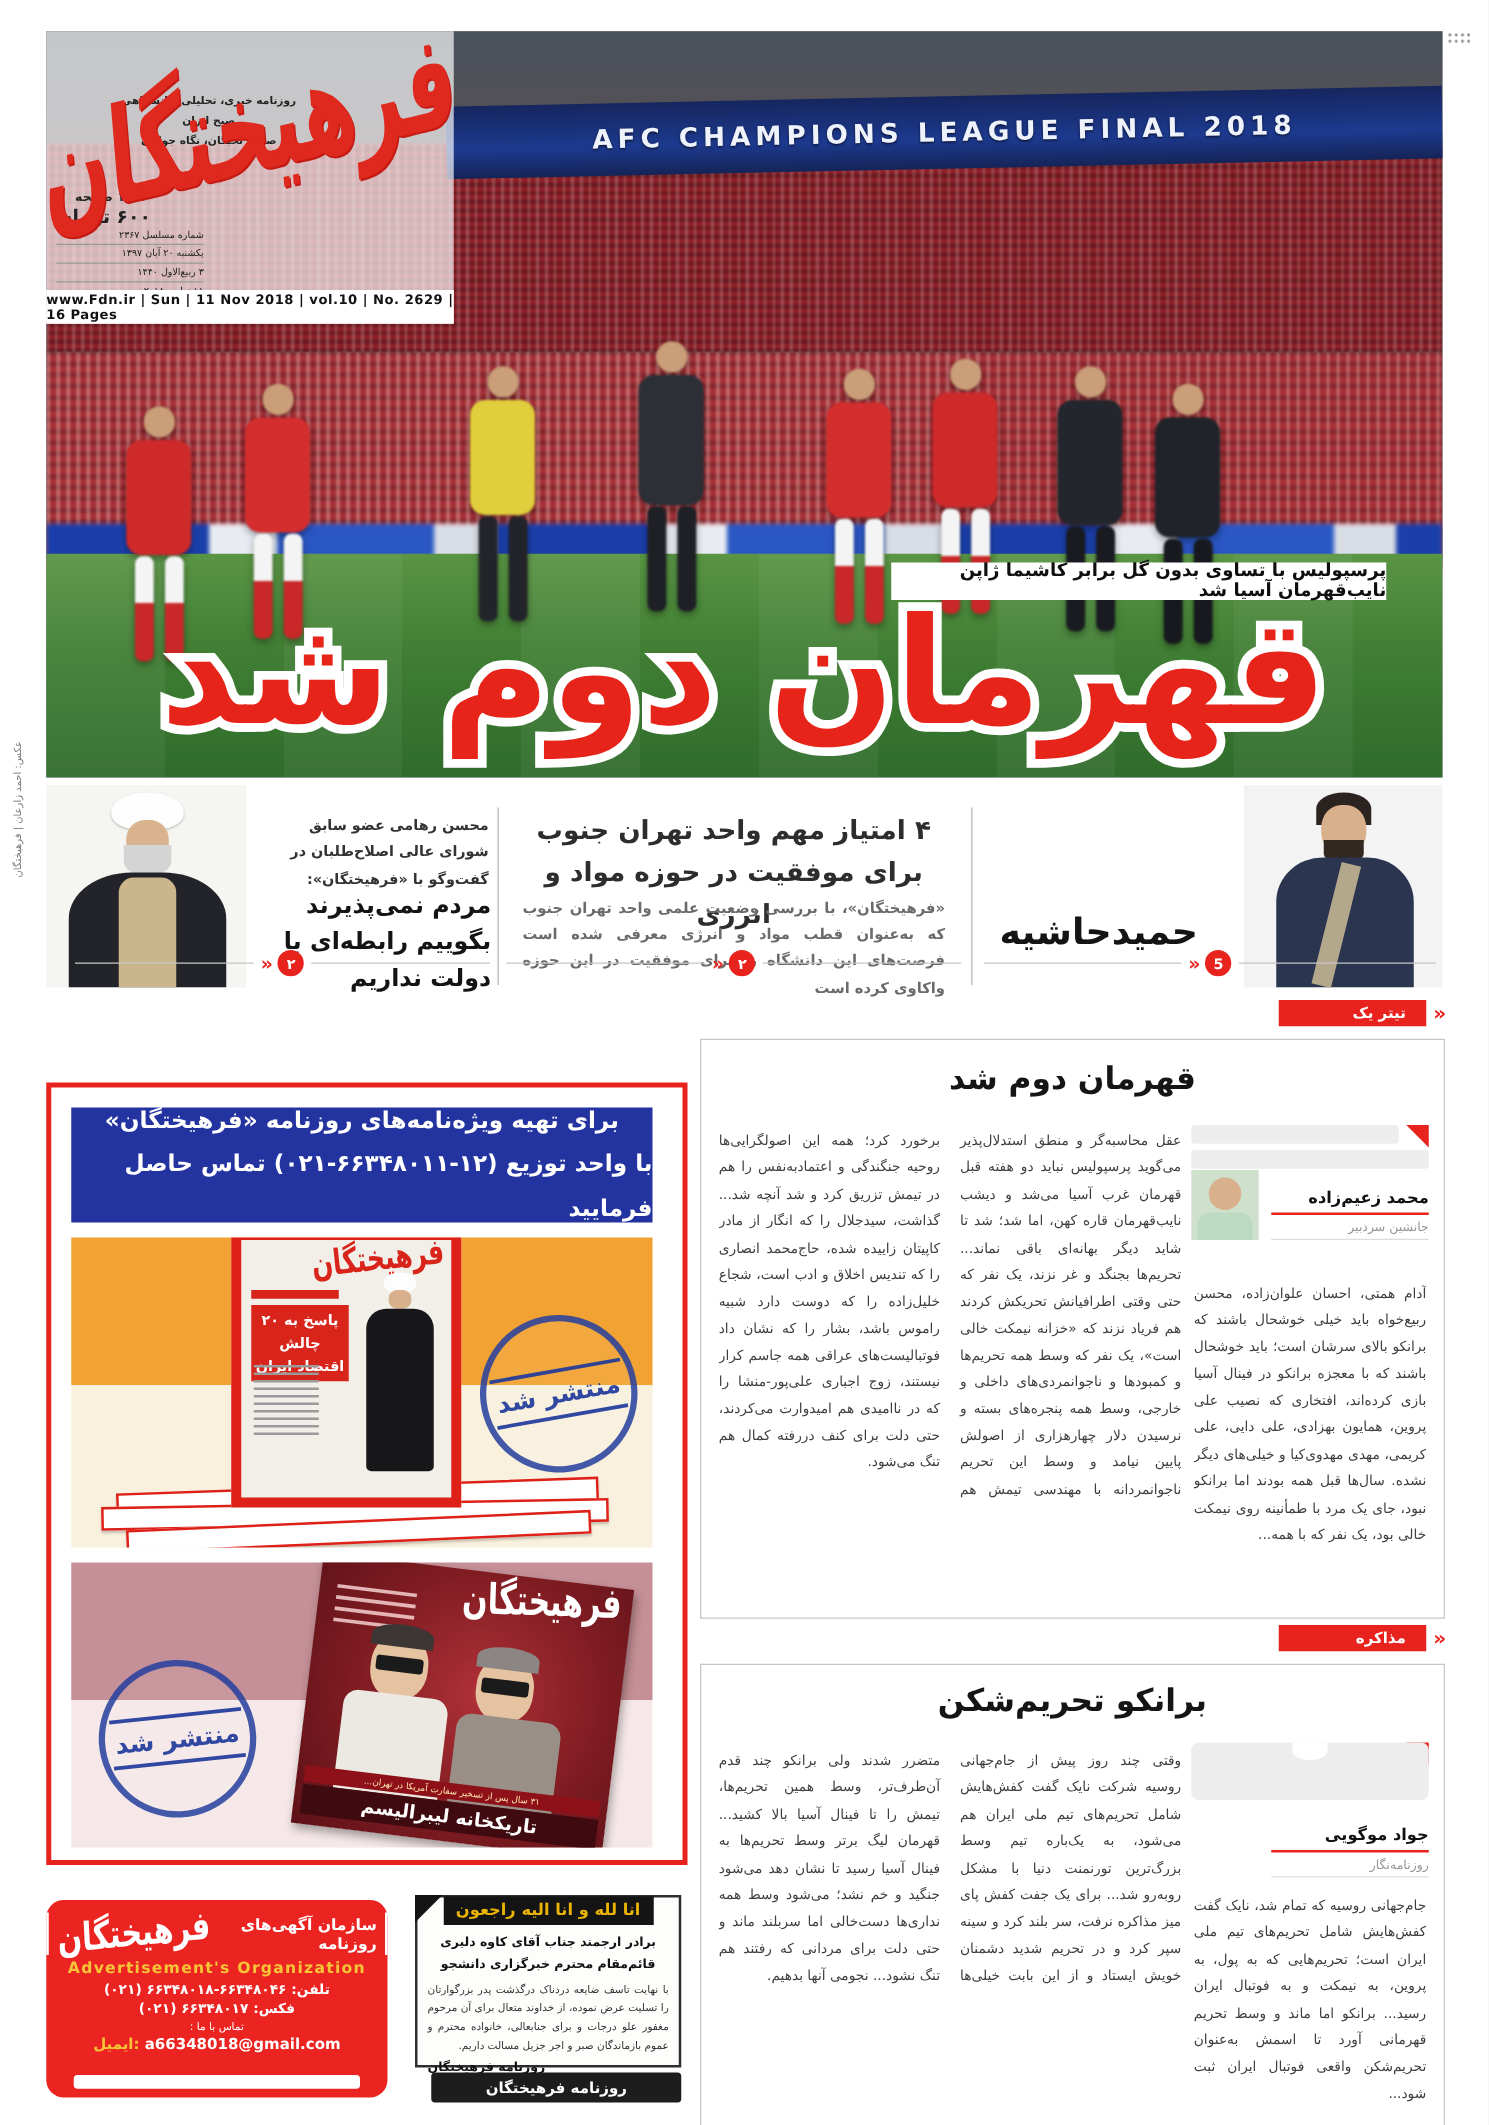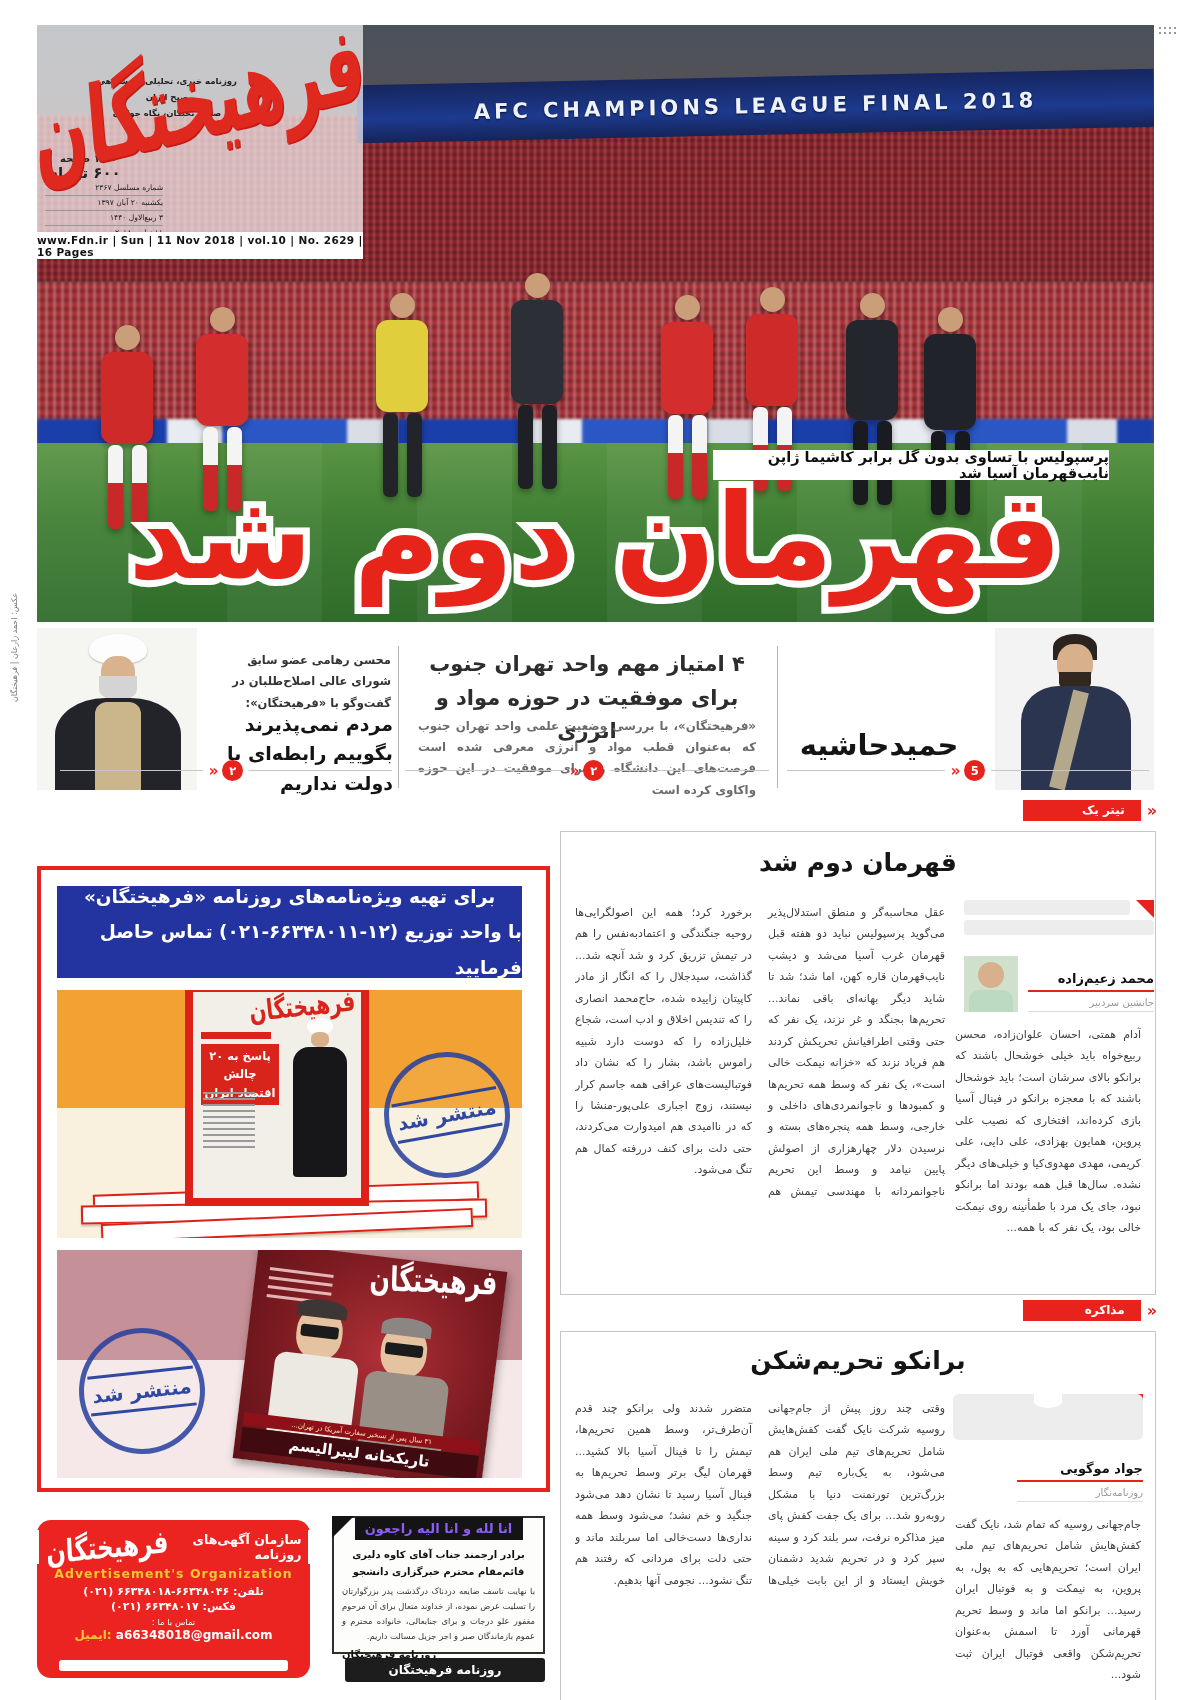--- a/index.html
+++ b/index.html
@@ -110,21 +110,21 @@
   #adbox .en{color:#f6c437;font-weight:bold;font-size:12.5px;letter-spacing:1px;direction:ltr;margin-top:2px;}
   #adbox .tel{font-size:11px;font-weight:bold;margin-top:4px;}
   #adbox .fax{font-size:11px;font-weight:bold;margin-top:2px;}
   #adbox .cu{font-size:8.5px;margin-top:4px;}
   #adbox .em{font-size:12px;font-weight:bold;margin-top:1px;direction:ltr;}
   #adbox .em b{color:#f6c437;font-weight:bold;}
   #adbox .ws{position:absolute;left:22px;bottom:7px;width:229px;height:11px;background:#fff;border-radius:3px;}
   
   #obit{left:332px;top:1516px;width:213px;height:138px;border:2px solid #2e2e2e;background:#fdfdfb;box-sizing:border-box;}
   #obit .tb{position:absolute;left:50%;top:-1px;transform:translateX(-50%);width:168px;height:23px;background:#141414;
-     color:#8b5cf6;font-weight:bold;font-size:13px;display:flex;align-items:center;justify-content:center;}
+     color:#eab308;font-weight:bold;font-size:13px;display:flex;align-items:center;justify-content:center;}
   #obit .c1{position:absolute;left:-2px;top:-2px;width:0;height:0;border-top:22px solid #141414;border-right:22px solid transparent;}
   #obit .bd{position:absolute;left:8px;top:28px;width:193px;}
   #obit .l1,#obit .l2{text-align:center;font-weight:bold;font-size:10px;color:#111;line-height:1.7;}
   #obit .tx{font-size:8.4px;color:#333;text-align:justify;line-height:1.8;margin-top:4px;}
   #obit .sg{font-weight:bold;font-size:10px;color:#111;text-align:left;margin-top:4px;}
   #obit-footer{left:345px;top:1658px;width:200px;height:24px;background:#1d1d1d;color:#fff;font-weight:bold;
      font-size:12px;display:flex;align-items:center;justify-content:center;border-radius:3px;}
   
   .tag{position:absolute;height:22px;display:flex;align-items:center;gap:6px;z-index:3;}
   .tag .ch{color:#e8231e;font-weight:bold;font-size:16px;letter-spacing:-2px;}
@@ -406,21 +406,21 @@
     </div>
   </div>
   <div class="abs" id="obit-footer">روزنامه فرهیختگان</div>
 
   <div class="abs tag" style="left:985px;top:799px;width:170px;justify-content:flex-start">
     <span class="ch">«</span>
     <span class="bar">تیتر یک</span>
   </div>
   <div class="abs artbox" style="left:560px;top:831px;width:594px;height:462px">
     <div class="arttitle" style="top:16px">قهرمان دوم شد</div>
-    <div class="bycard" style="right:1px;top:68px;width:190px;height:112px">
+    <div class="bycard" style="right:12px;top:68px;width:190px;height:92px">
       <div class="tri"></div>
       <div class="b1"></div>
       <div class="b2"></div>
       <div class="av">
           <div class="fc"></div>
           <div class="sh"></div>
         </div>
       <div class="nm">محمد زعیم‌زاده</div>
       <div class="rl">جانشین سردبیر</div>
     </div>

